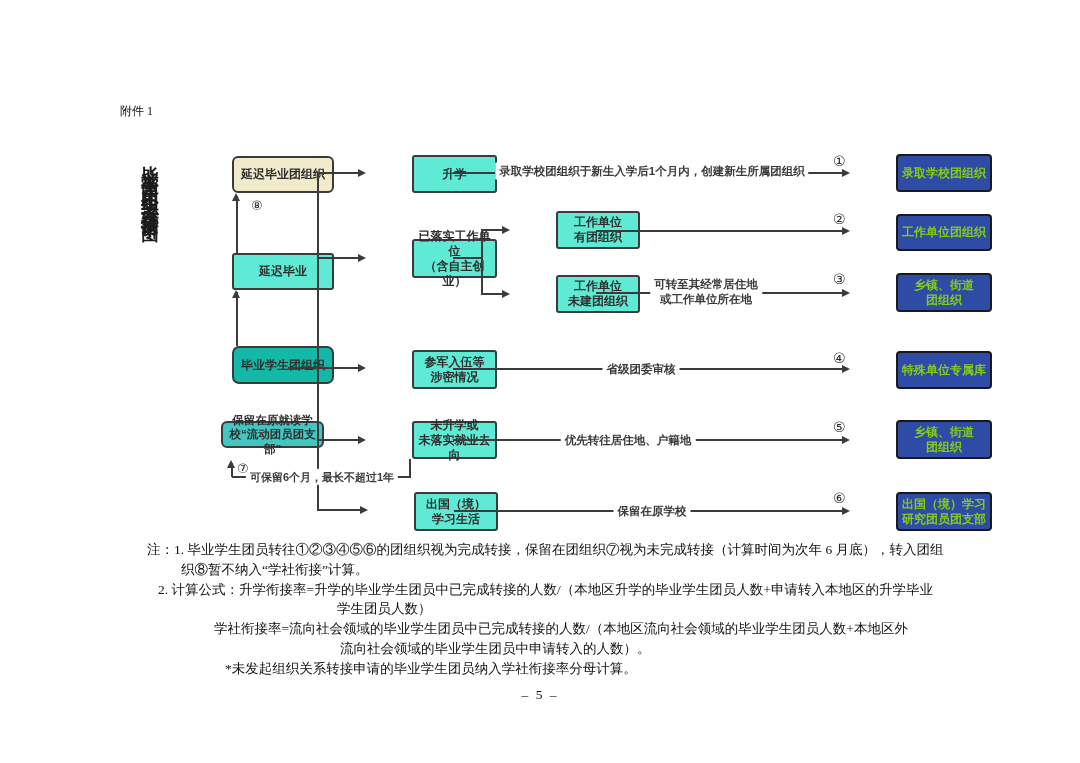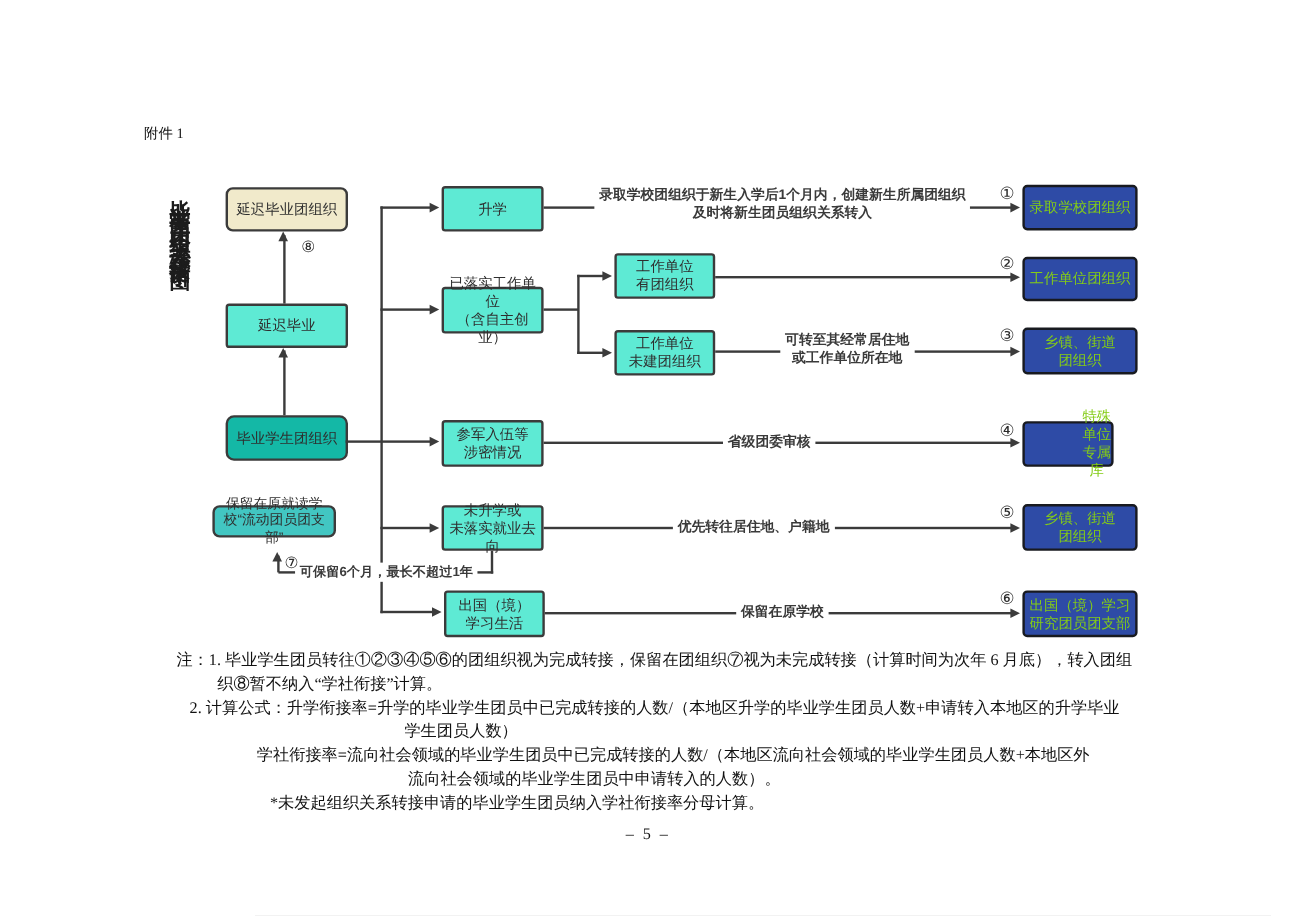--- a/index.html
+++ b/index.html
@@ -1,21 +1,21 @@
 <!DOCTYPE html>
 <html><head>
 <meta charset="utf-8">
 <style>
   html,body{margin:0;padding:0;background:#e8e8e8;}
   #page{position:relative;width:1080px;height:763px;background:#ffffff;overflow:hidden;
         font-family:"Liberation Sans","DejaVu Sans",sans-serif;}
   
   .box{position:absolute;box-sizing:border-box;border:2px solid #3b3b3b;
        display:flex;flex-direction:column;align-items:center;justify-content:center;
-       font-weight:400;font-size:12px;line-height:1.25;text-align:center;color:#2e2e2e;}
+       font-weight:700;font-size:12px;line-height:1.25;text-align:center;color:#2e2e2e;margin-left:44px;}
   .yellow{background:#5eead4;border-radius:3px;}
   .white{background:#14b8a6;border-radius:7px;}
   .beige{background:#F1EACB;border-radius:6px;}
   .teal{background:#42C6C2;border-radius:6px;font-size:11.5px;}
   .blue{background:#2E4BA6;border-color:#181a20;color:#84cc16;border-radius:4px;}
   
   .hl{position:absolute;height:2px;background:#3b3b3b;}
   .vl{position:absolute;width:2px;background:#3b3b3b;}
   .ar{position:absolute;width:0;height:0;border-top:4.5px solid transparent;
       border-bottom:4.5px solid transparent;border-left:8px solid #3b3b3b;}
@@ -92,21 +92,21 @@
     <div class="box blue" style="left:852px;top:154px;width:96px;height:38px;">
       <span>录取学校团组织</span>
     </div>
     <div class="box blue" style="left:852px;top:214px;width:96px;height:37px;">
       <span>工作单位团组织</span>
     </div>
     <div class="box blue" style="left:852px;top:273px;width:96px;height:39px;">
       <span>乡镇、街道</span>
       <span>团组织</span>
     </div>
-    <div class="box blue" style="left:852px;top:351px;width:76px;height:38px;padding-left:48px;">
+    <div class="box blue" style="left:852px;top:351px;width:96px;height:38px;">
       <span>特殊单位专属库</span>
     </div>
     <div class="box blue" style="left:852px;top:420px;width:96px;height:39px;">
       <span>乡镇、街道</span>
       <span>团组织</span>
     </div>
     <div class="box blue" style="left:852px;top:492px;width:96px;height:39px;">
       <span>出国（境）学习</span>
       <span>研究团员团支部</span>
     </div>
@@ -148,21 +148,20 @@
     <div class="vl" style="left:236px;top:196px;height:57px;"></div>
     <div class="au" style="left:232px;top:193px;"></div>
 
     <div class="vl" style="left:409px;top:459px;height:19px;"></div>
     <div class="hl" style="left:232px;top:476px;width:179px;"></div>
     <div class="vl" style="left:231px;top:463px;height:14px;"></div>
     <div class="au" style="left:227px;top:460px;"></div>
 
     <div class="elabel" style="left:652px;top:171px;">
       <div>录取学校团组织于新生入学后1个月内，创建新生所属团组织</div>
-      <div>及时将新生团员组织关系转入</div>
     </div>
     <div class="elabel" style="left:706px;top:292px;">
       <div>可转至其经常居住地</div>
       <div>或工作单位所在地</div>
     </div>
     <div class="elabel" style="left:641px;top:369px;">省级团委审核</div>
     <div class="elabel" style="left:628px;top:440px;">优先转往居住地、户籍地</div>
     <div class="elabel" style="left:652px;top:511px;">保留在原学校</div>
     <div class="elabel" style="left:322px;top:477px;font-size:11px;">可保留6个月，最长不超过1年</div>
 

